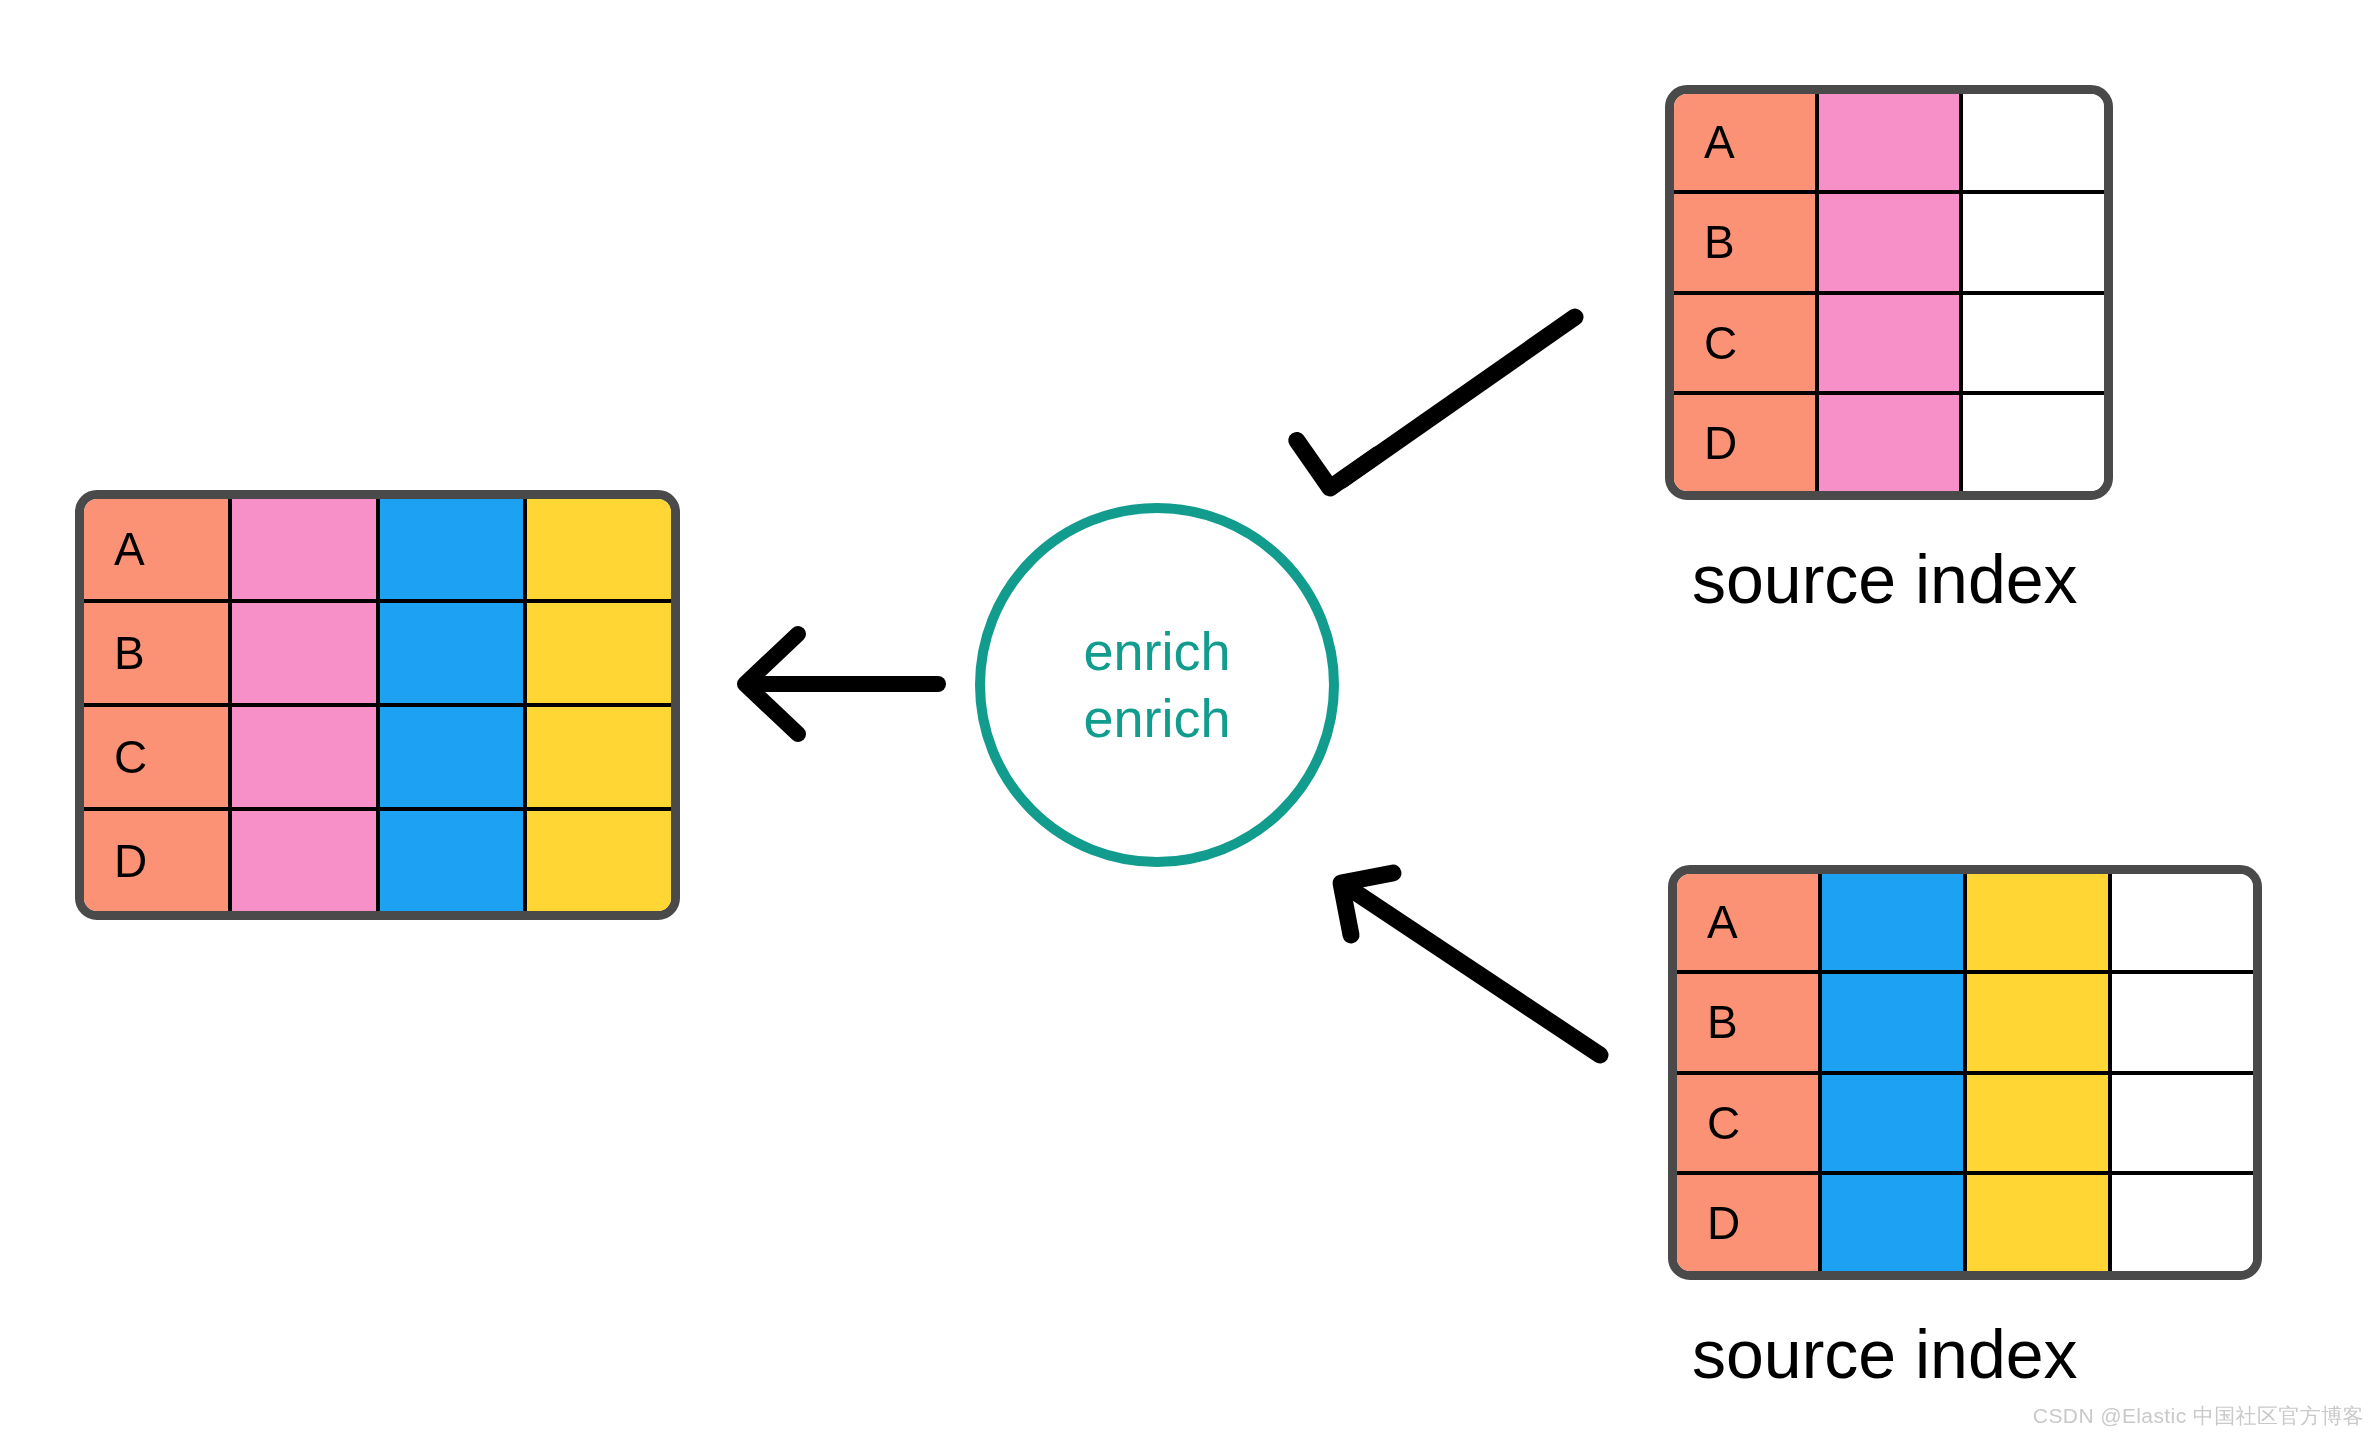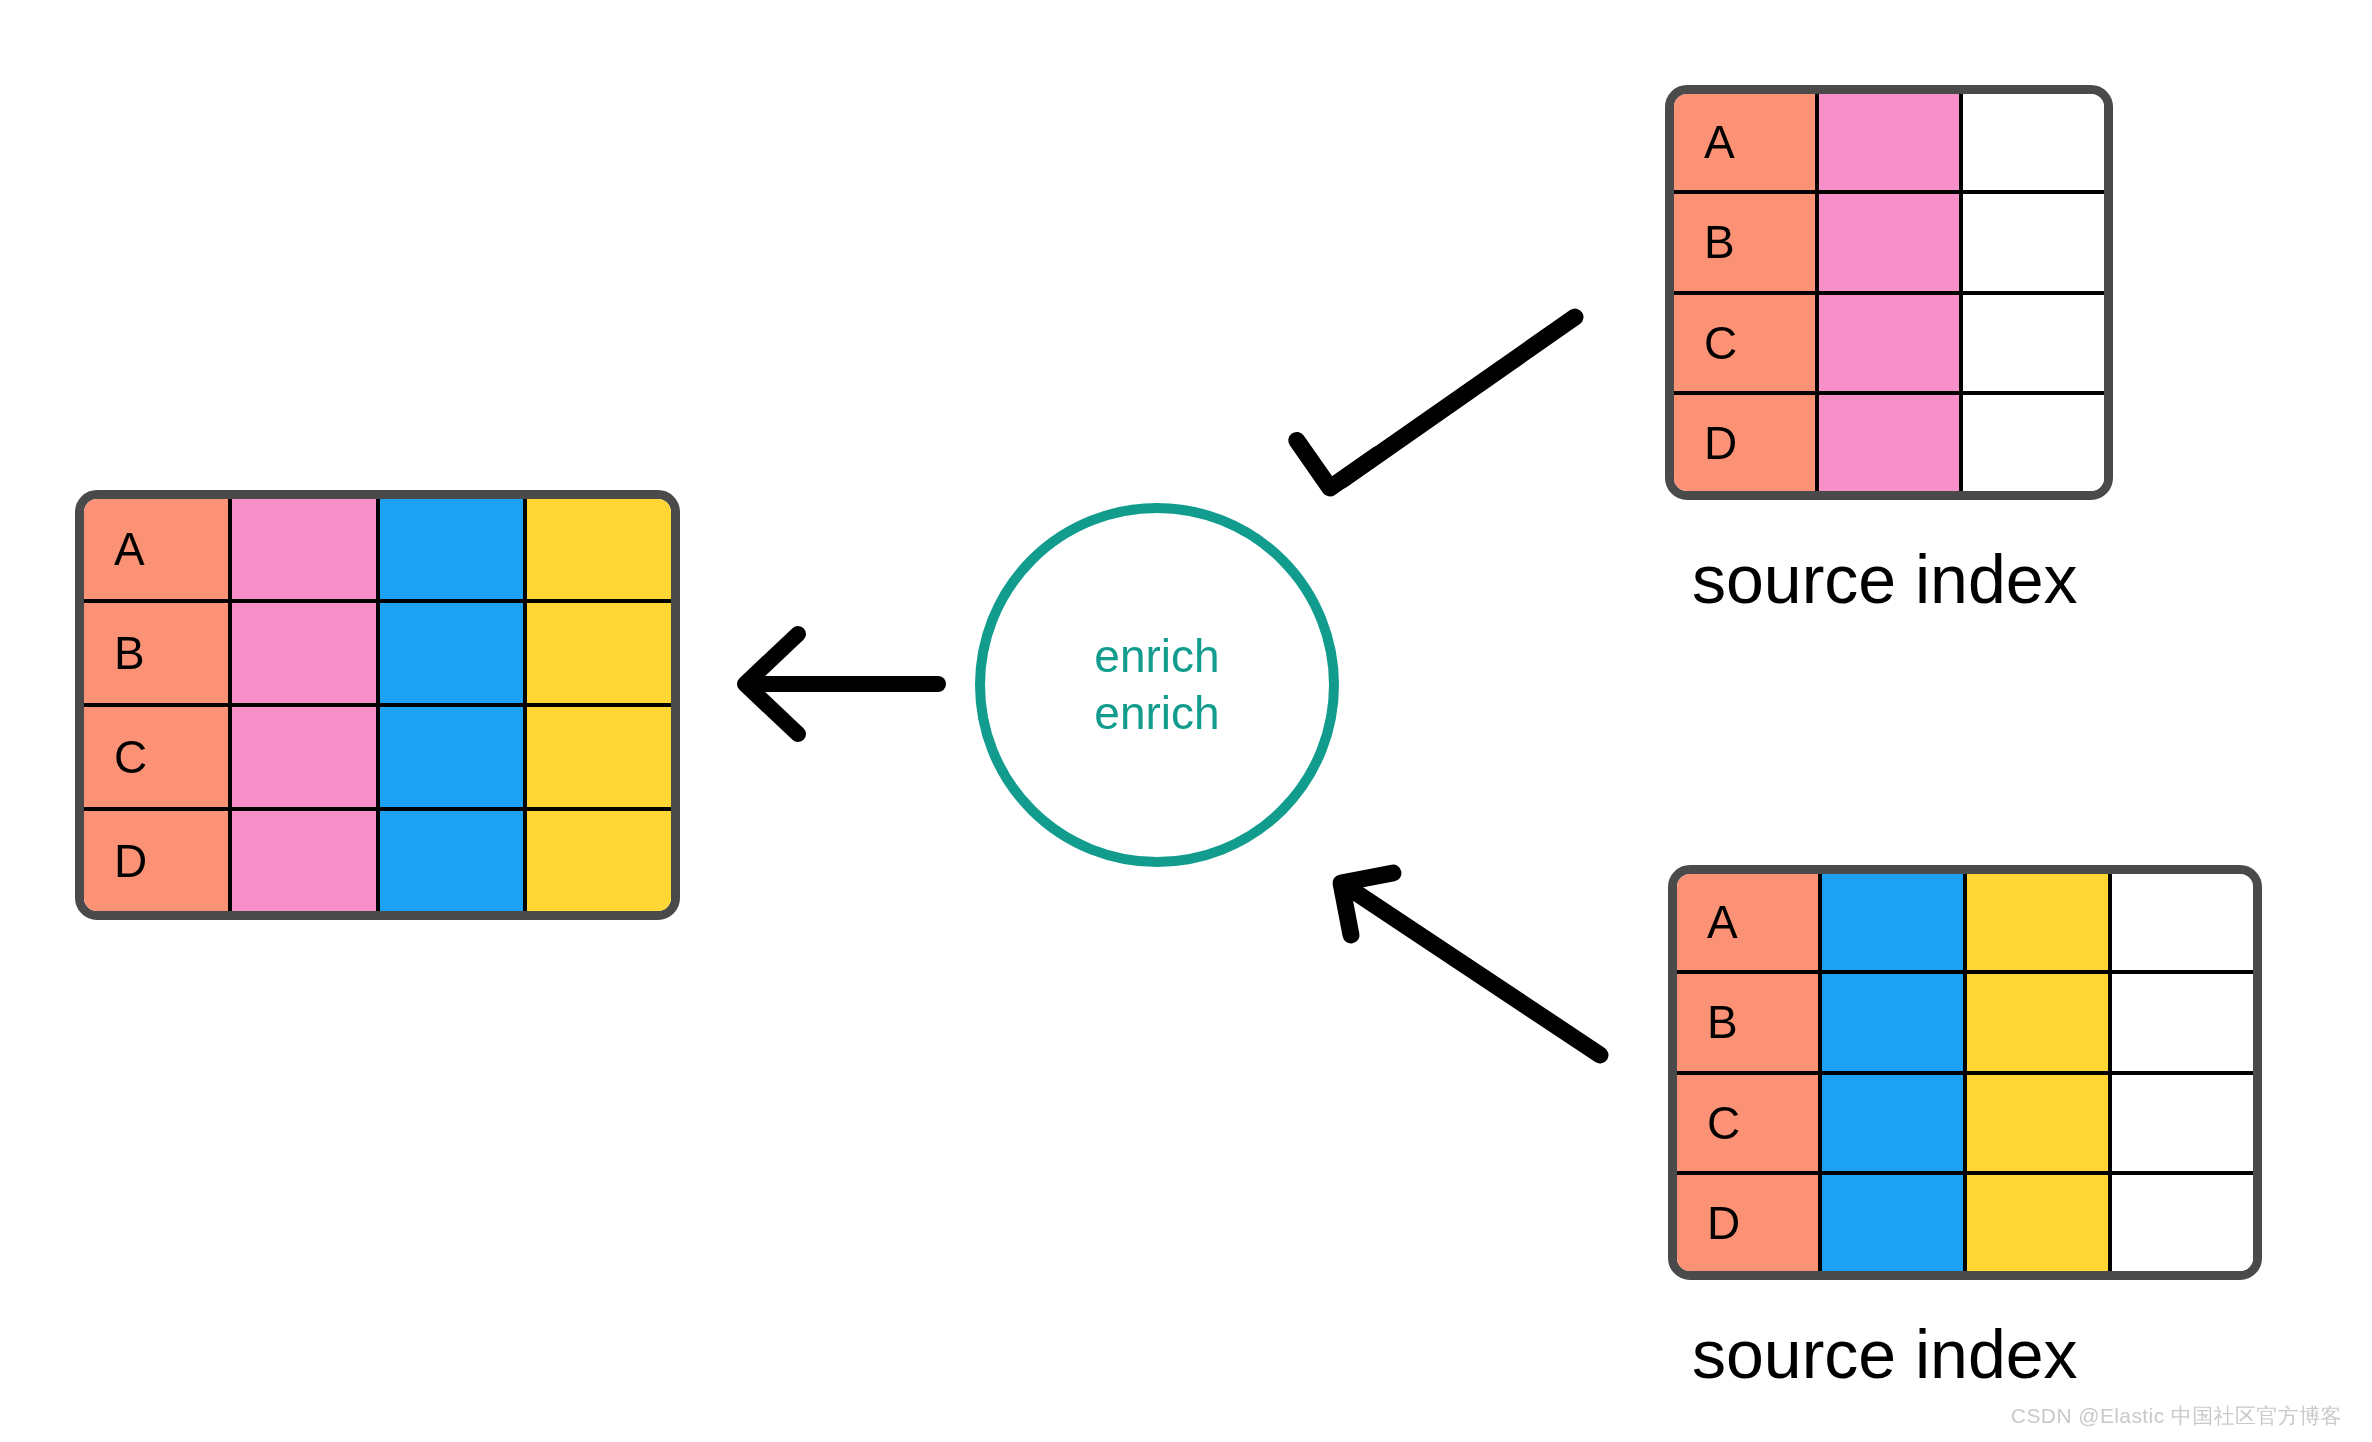--- a/index.html
+++ b/index.html
@@ -77,39 +77,39 @@
     height: 364px;
     border: 10px solid #119c8e;
     border-radius: 50%;
     background: #ffffff;
     box-sizing: border-box;
     display: flex;
     flex-direction: column;
     align-items: center;
     justify-content: center;
     color: #119c8e;
-    font-size: 46px;
+    font-size: 54px;
     line-height: 1.25;
   }
   #policy-circle span { display: block; text-align: center; }
 
   
   #arrow-layer {
     position: absolute;
     left: 0;
     top: 0;
     width: 2372px;
     height: 1442px;
     pointer-events: none;
   }
 
   
   #watermark {
     position: absolute;
-    right: 30px;
+    right: 8px;
     bottom: 12px;
     font-size: 21px;
     color: #c9c9c9;
     white-space: nowrap;
     letter-spacing: 0.4px;
   }
 </style>
 </head>
 <body>
 

